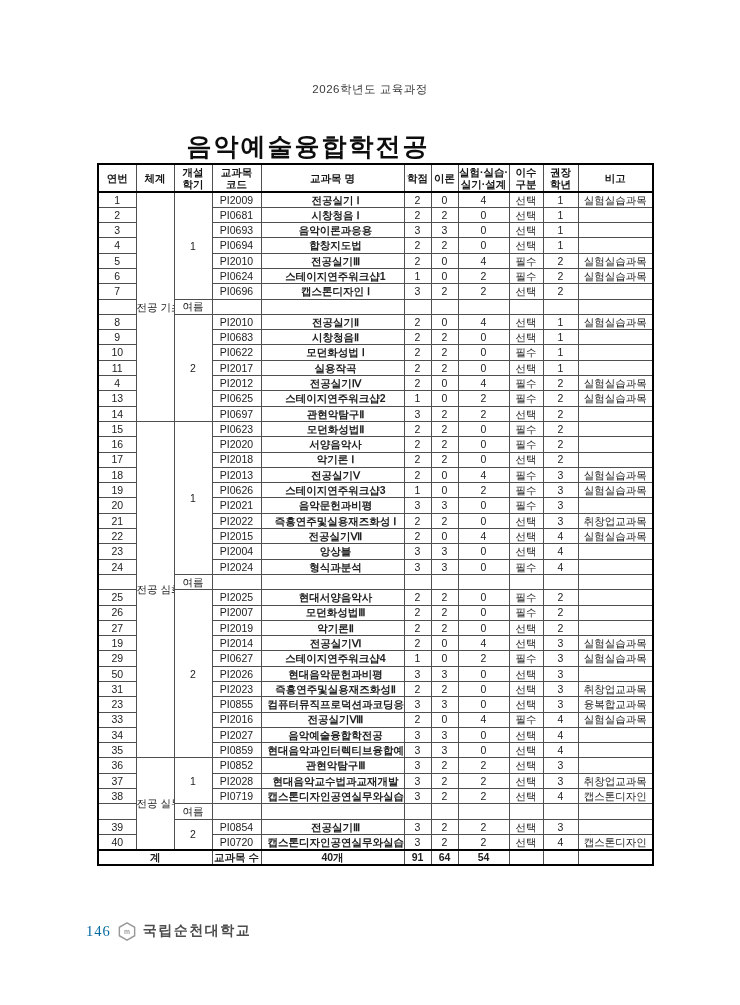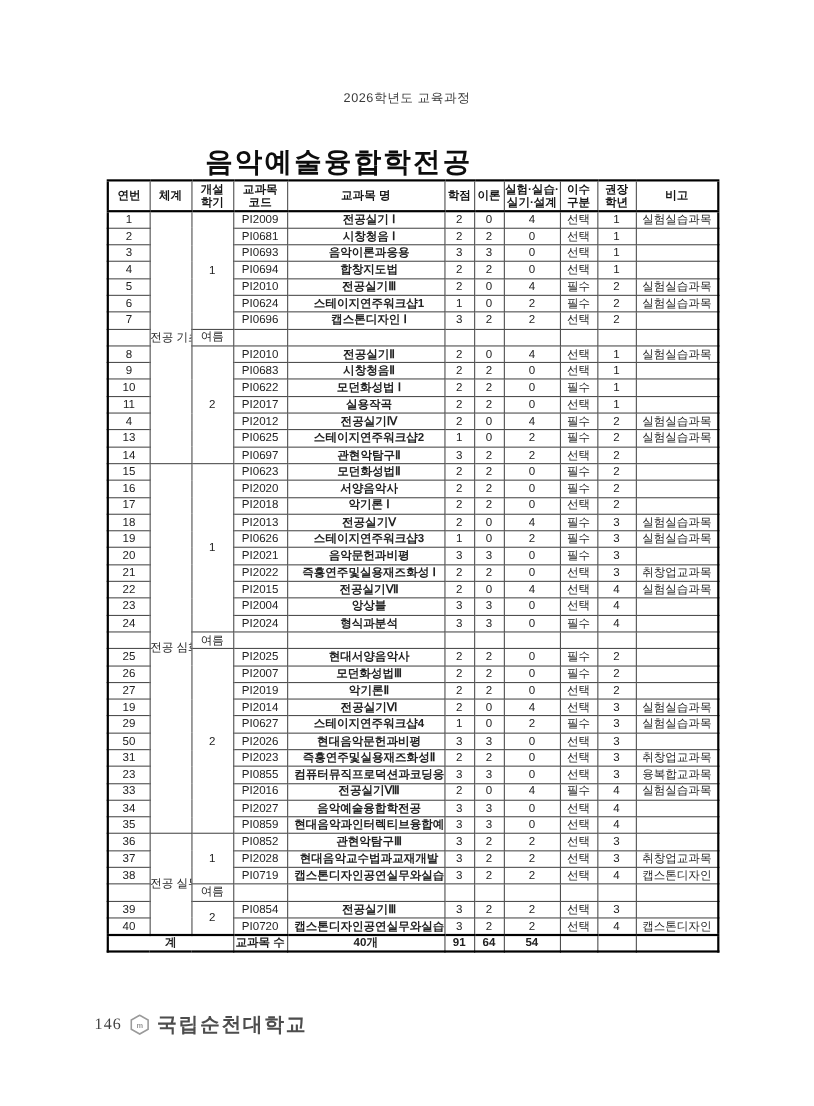--- a/index.html
+++ b/index.html
@@ -36,23 +36,23 @@
     border-top:2px solid #000; border-bottom:2px solid #000;padding-left:48px; }
   td.cell-name { text-align:left; padding-left:6px;font-weight:bold; }
   td.cell-system { white-space:pre-line; line-height:1.25; }
   tr.section-start td { border-top:1.8px solid #1a1a1a; }
   tr.summary-row td { border-top:2px solid #000; font-weight:bold; }
 
   .footer {
     position:absolute; left:86px; top:921px; height:20px;
     display:flex; align-items:center; gap:7px;
   }
-  .page-num { font-family:"Liberation Serif", serif; font-size:14.5px; color:#404040; letter-spacing:1px; }
+  .page-num { font-family:"Liberation Serif", serif; font-size:14.5px; color:#0369a1; letter-spacing:1px; }
   .uni-logo { width:18px; height:19px; display:block; }
-  .uni-name { font-size:18px; font-weight:bold; color:#4d4d4d; letter-spacing:1.5px; }
+  .uni-name { font-size:14px; font-weight:bold; color:#4d4d4d; letter-spacing:1.5px; }
 </style>
 </head>
 <body>
 
 <div class="top-text">2026학년도 교육과정</div>
 
 <div class="doc-title">음악예술융합학전공</div>
 
 <div class="table-wrap">
   <table class="curriculum">

